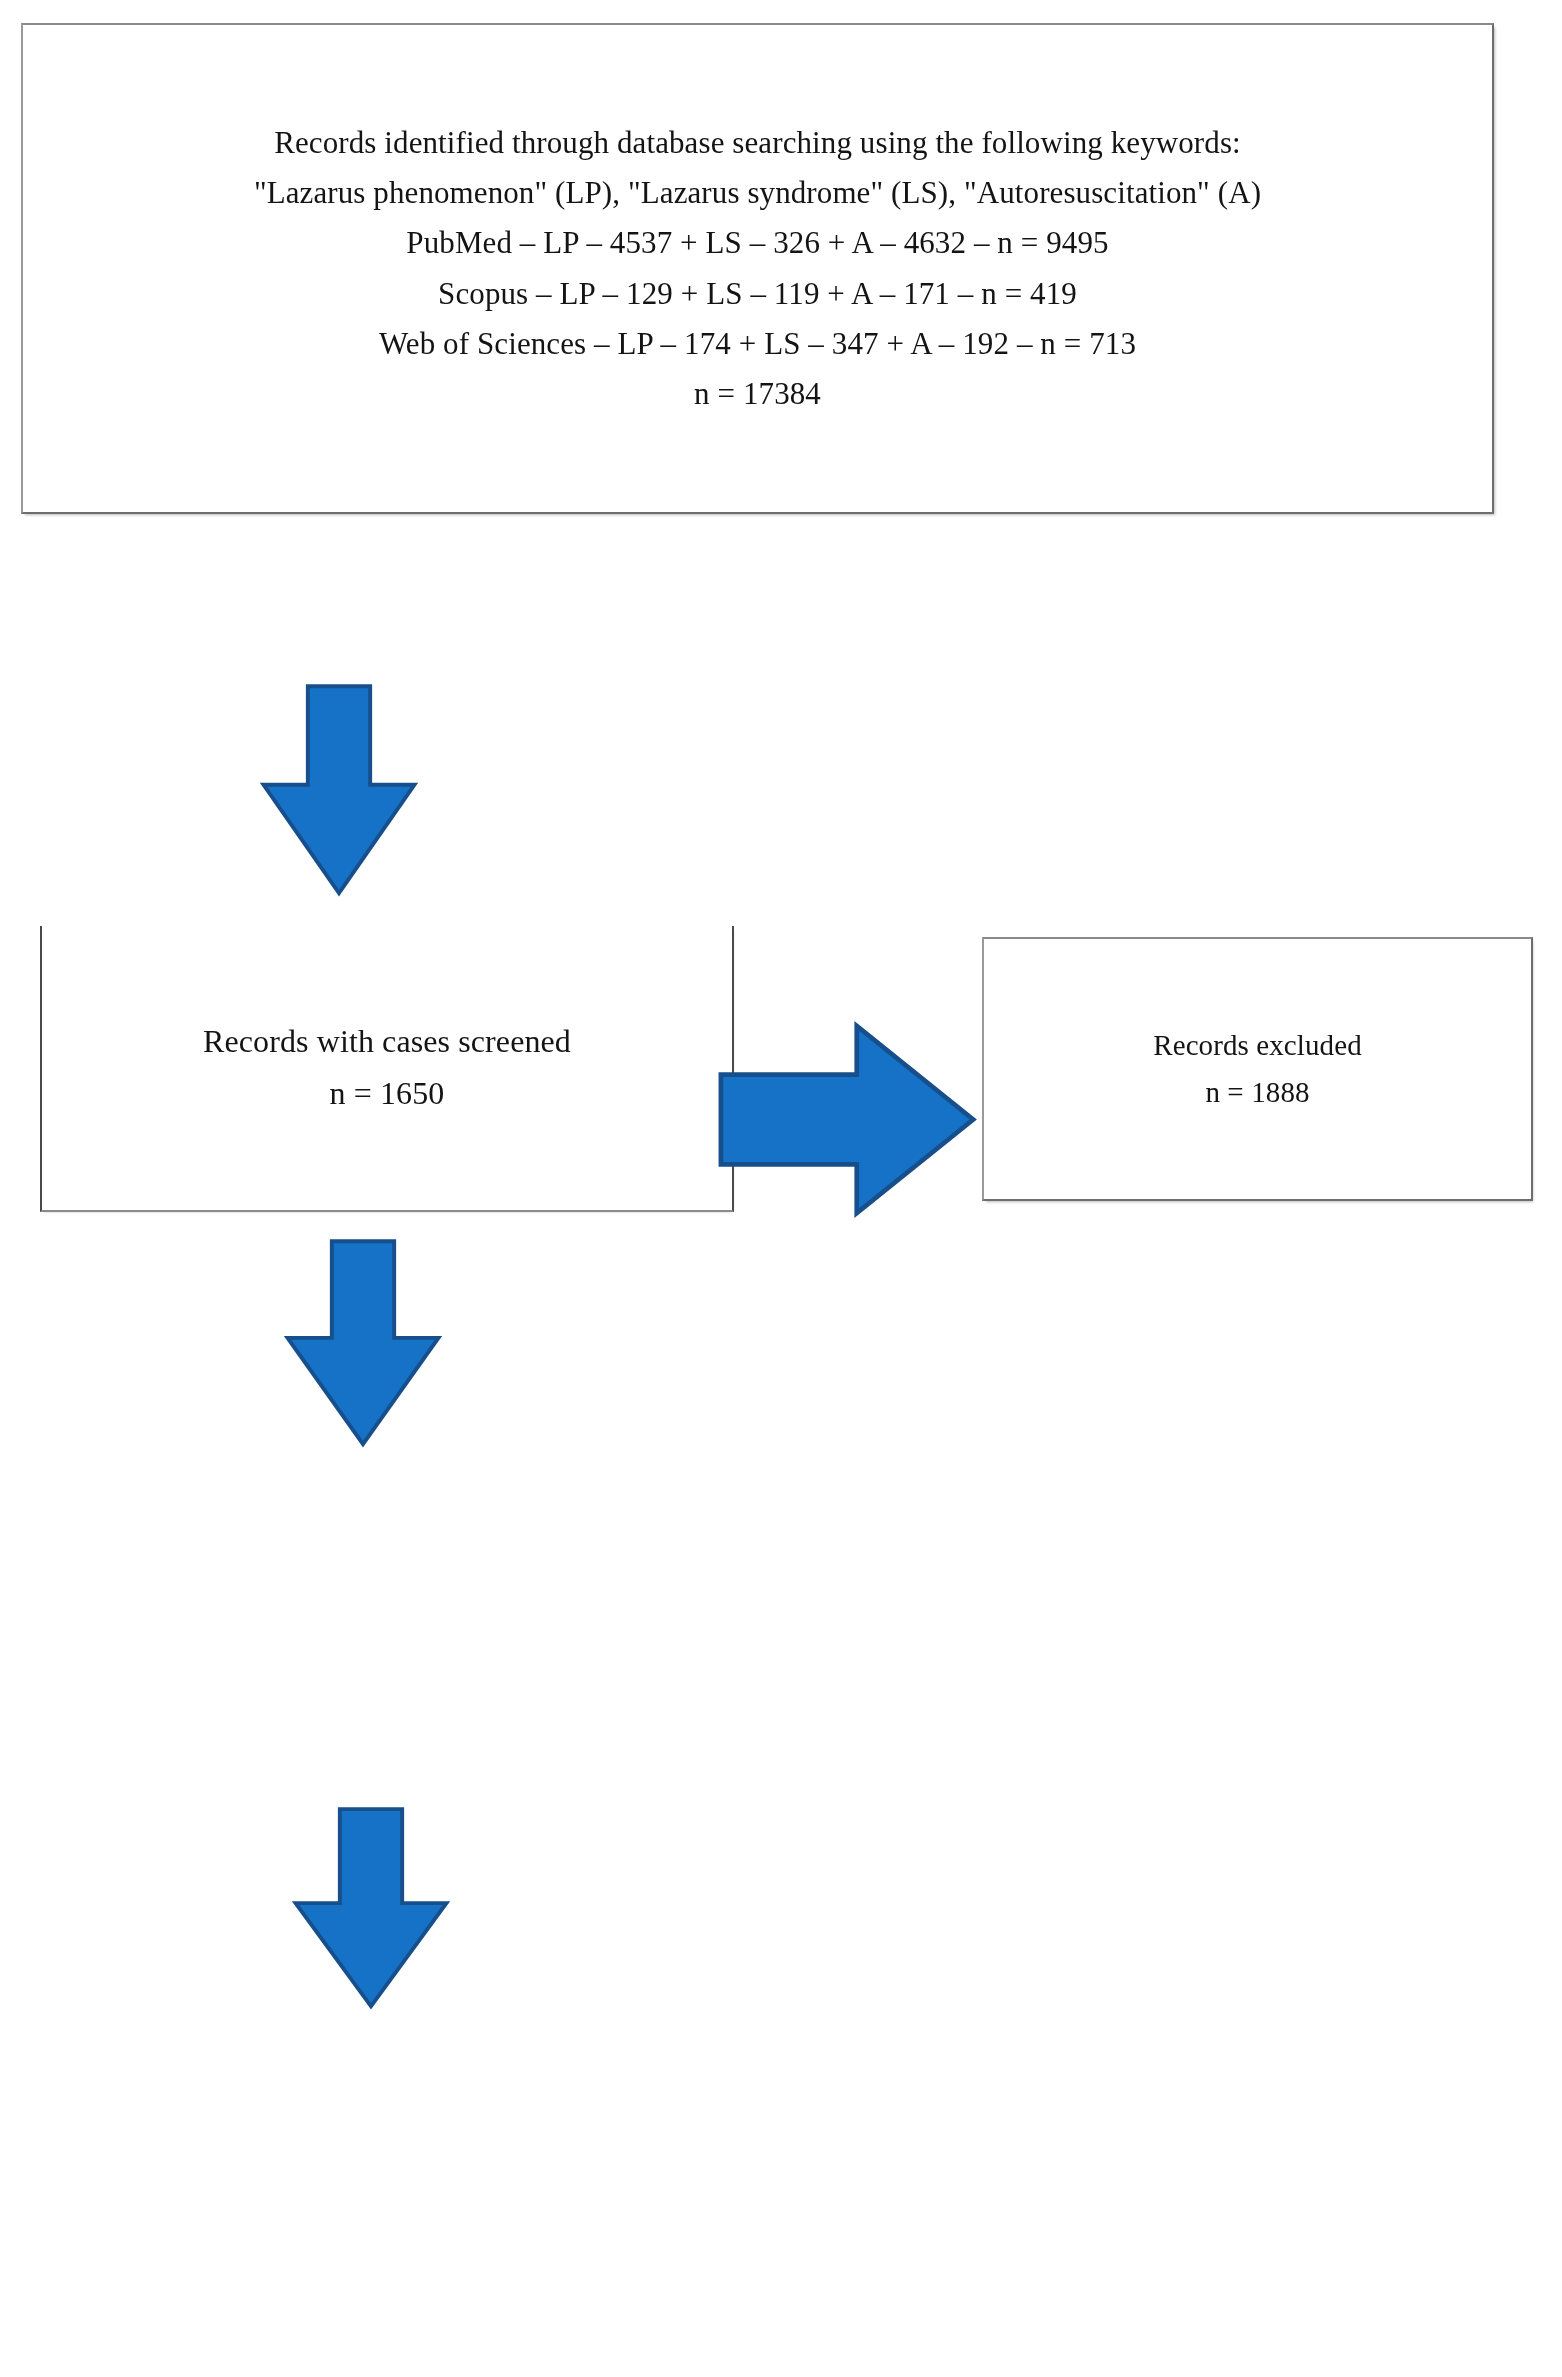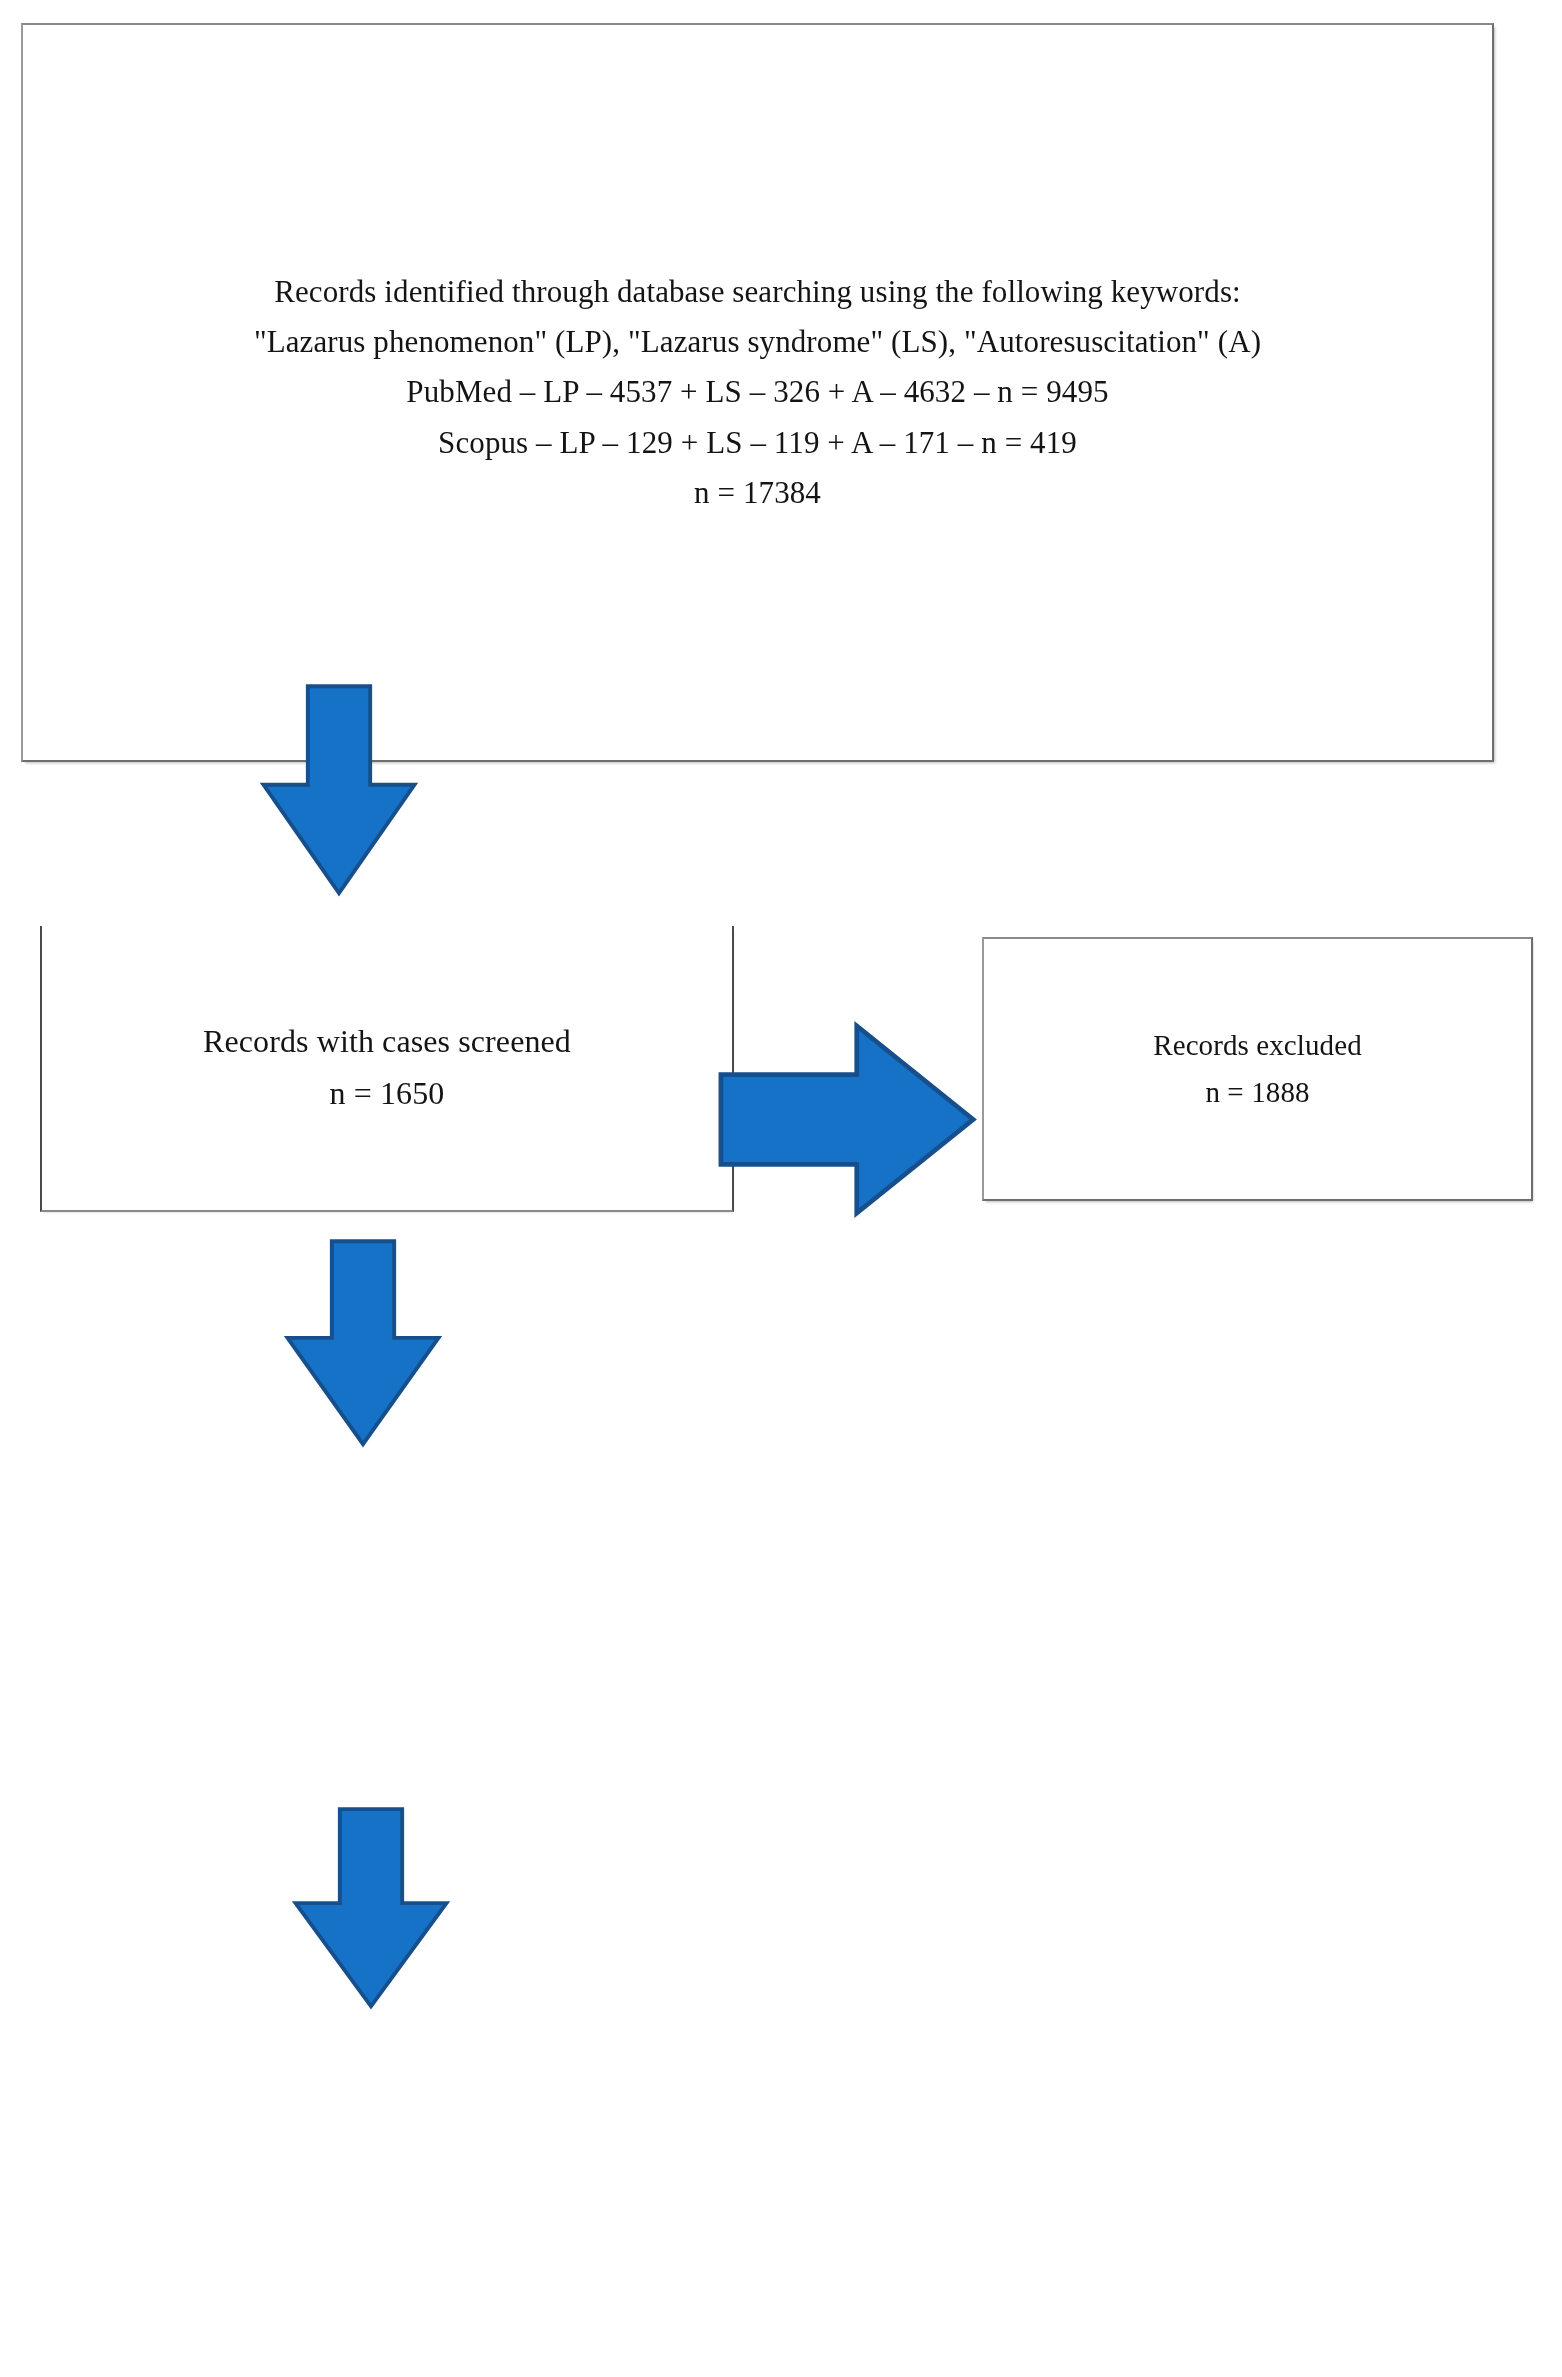--- a/index.html
+++ b/index.html
@@ -62,25 +62,26 @@
     position: absolute;
     display: block;
   }
   .arrow svg { display: block; width: 100%; height: 100%; overflow: visible; }
 </style>
 </head>
 <body>
 
 <div id="page">
 
-  <div class="flow-box box-full" style="left:21px; top:23px; width:1473px; height:739px; padding:0 32px;">
+  <div class="flow-box box-full" style="left:21px; top:23px; width:1473px; height:491px; padding:0 32px;">
     <div class="box-line t-top">Records identified through database searching using the following keywords:</div>
     <div class="box-line t-top">"Lazarus phenomenon" (LP), "Lazarus syndrome" (LS), "Autoresuscitation" (A)</div>
     <div class="box-line t-top">PubMed – LP – 4537 + LS – 326 + A – 4632 – n = 9495</div>
     <div class="box-line t-top">Scopus – LP – 129 + LS – 119 + A – 171 – n = 419</div>
+    <div class="box-line t-top">Web of Sciences – LP – 174 + LS – 347 + A – 192 – n = 713</div>
     <div class="box-line t-top">n = 17384</div>
   </div>
 
   <div class="arrow" style="left:257px; top:683px; width:164px; height:215px;">
     <svg viewBox="0 0 100 131" preserveAspectRatio="none">
       <polygon points="31,2 69,2 69,62 96,62 50,128 4,62 31,62" fill="#1572C6" stroke="#174F8C" stroke-width="2.4" stroke-linejoin="miter"></polygon>
     </svg>
   </div>
 
   <div class="flow-box box-open" style="left:40px; top:926px; width:694px; height:286px; padding:0 21px;">

